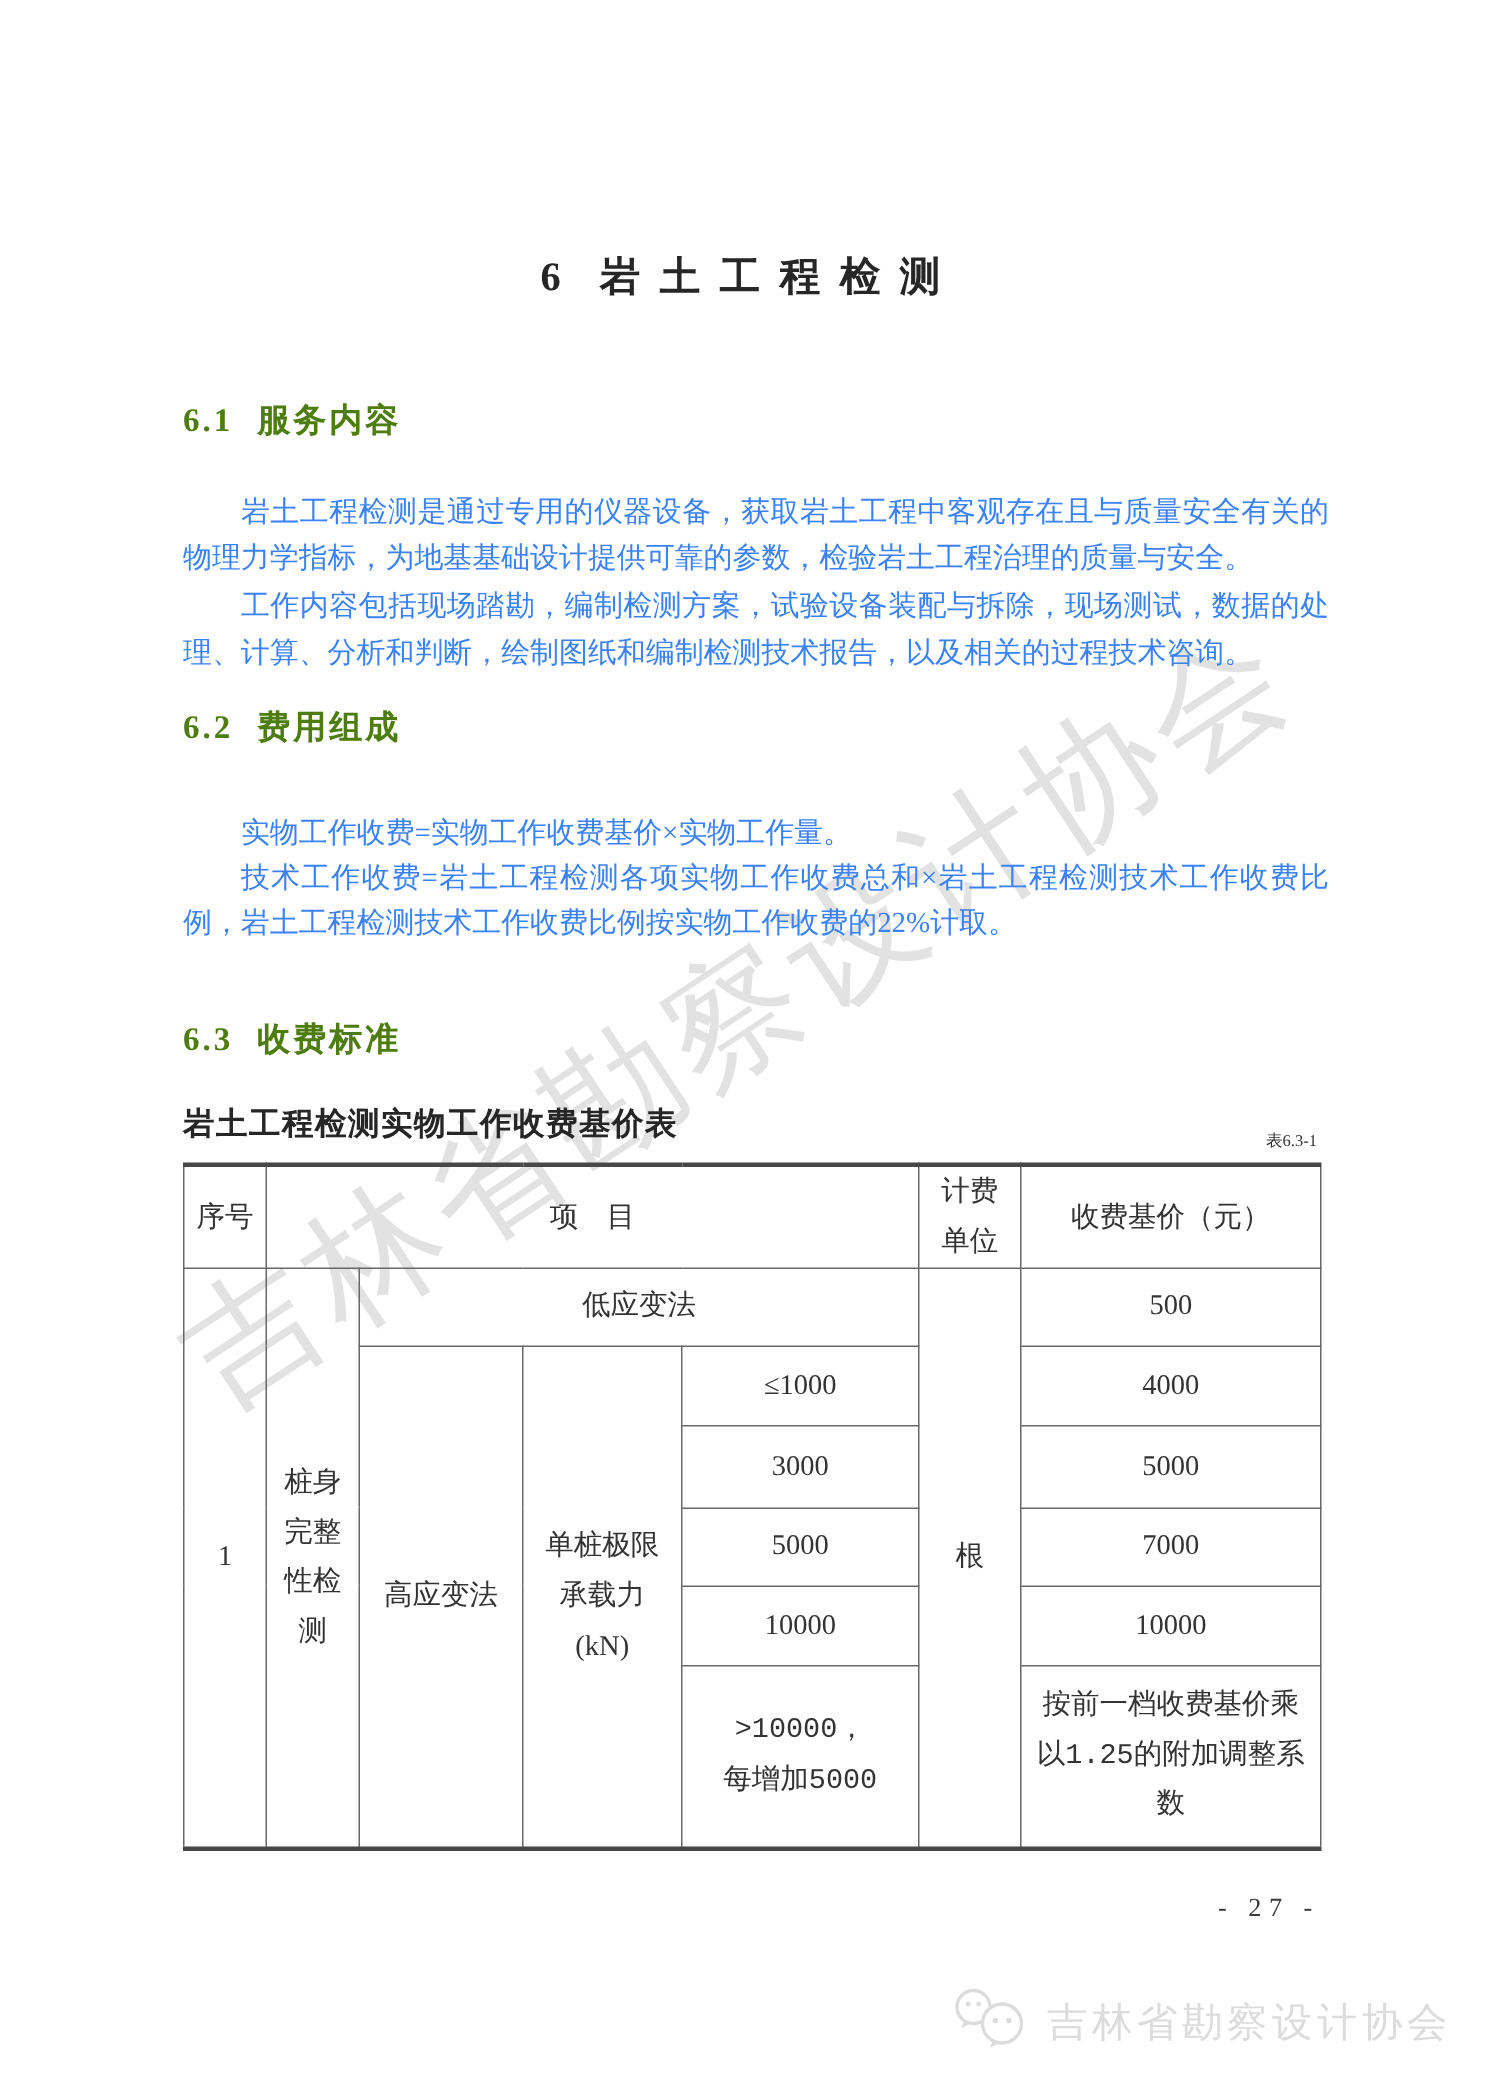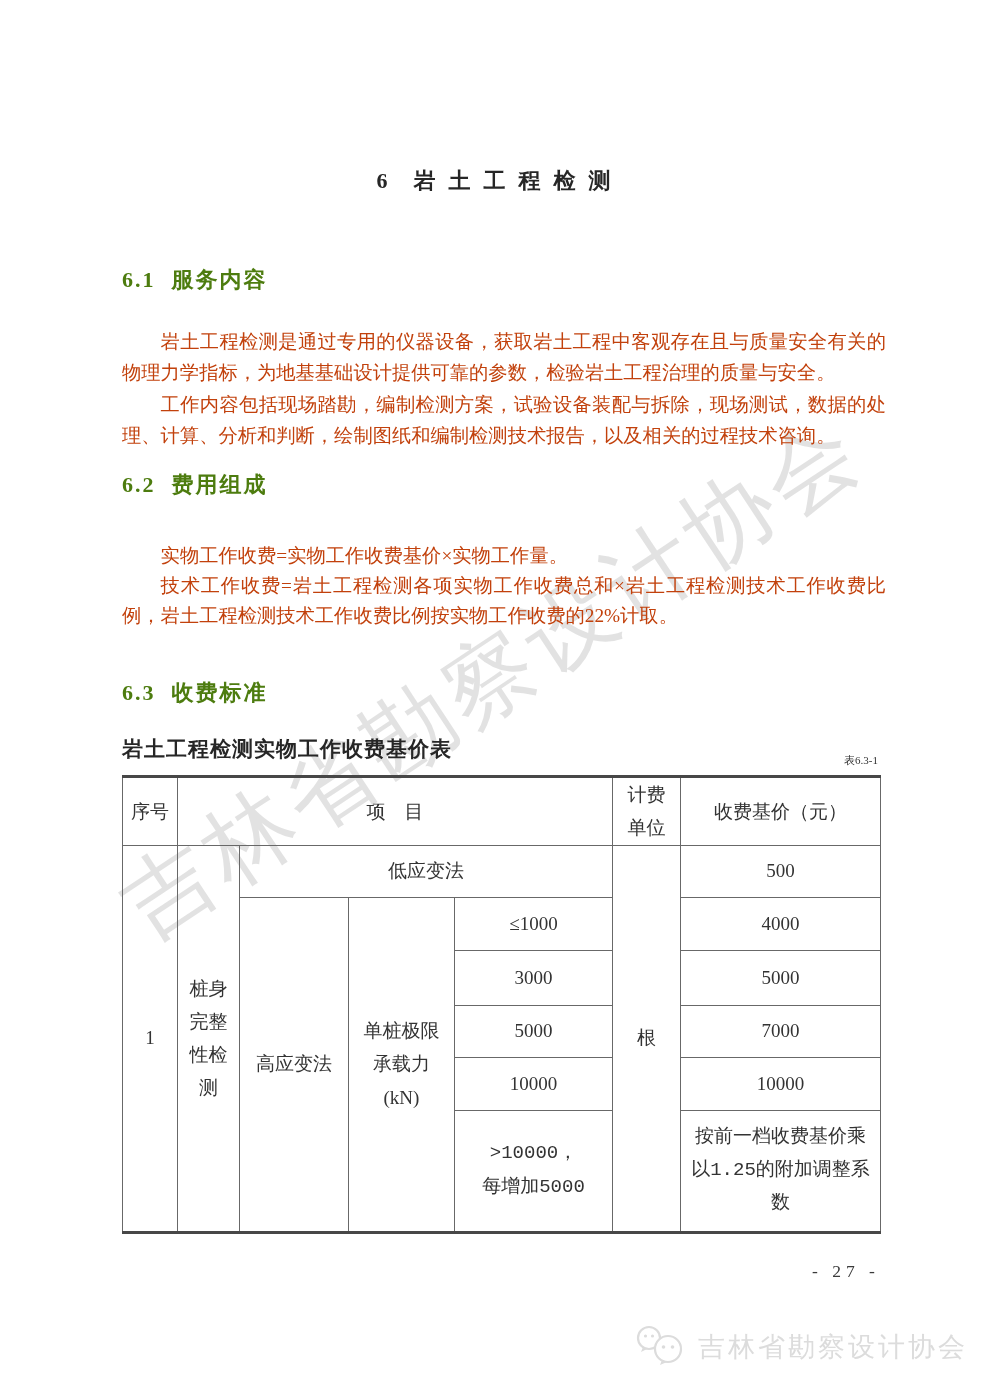--- a/index.html
+++ b/index.html
@@ -24,35 +24,35 @@
     transform-origin:40px 48px;
     z-index:1;
     font-family:"Liberation Serif","DejaVu Serif",serif;
     user-select:none;
     pointer-events:none;
   }
   .content{position:relative;z-index:2;}
   
   .chapter-title{
     position:absolute;left:0;top:166px;width:1000px;
-    text-align:center;font-weight:bold;font-size:22px;color:#262626;
+    text-align:center;font-weight:bold;font-size:27px;color:#262626;
   }
   .chapter-title .num{margin-right:26px;letter-spacing:0;}
   .chapter-title .txt{letter-spacing:13px;}
   .sec-head{position:absolute;left:122px;font-weight:bold;font-size:22px;color:#4d7c0f;}
   .sec-head .num{margin-right:16px;letter-spacing:2px;}
   .sec-head .txt{letter-spacing:2px;}
   #sec61{top:265px;}
   #sec62{top:470px;}
   #sec63{top:678px;}
   
   .para-block{
     position:absolute;left:122px;width:764px;
     font-size:19.3px;line-height:31px;text-align:justify;
-    color:#c2410c;
+    color:#3b82f6;
   }
   #blk61{top:326px;}
   #blk62{top:541px;line-height:30px;}
   .para-block p{margin:0;text-indent:2em;}
   #blk61 p + p{margin-top:1px;}
   
   .tbl-caption-wrap{position:absolute;left:122px;top:735px;width:758px;}
   .tbl-caption{
     text-align:left;font-weight:bold;font-size:21px;color:#262626;letter-spacing:1px;
   }

